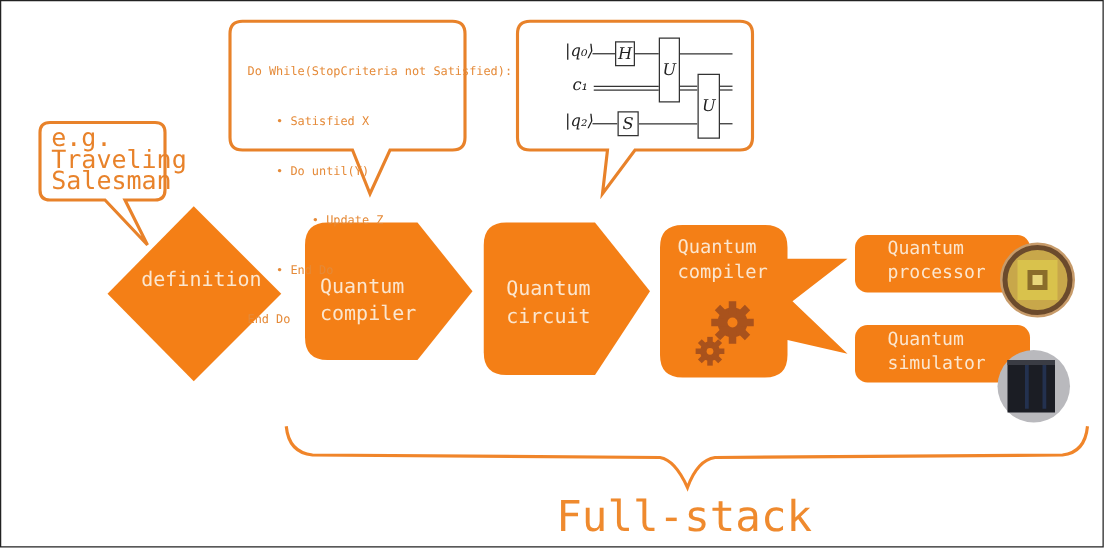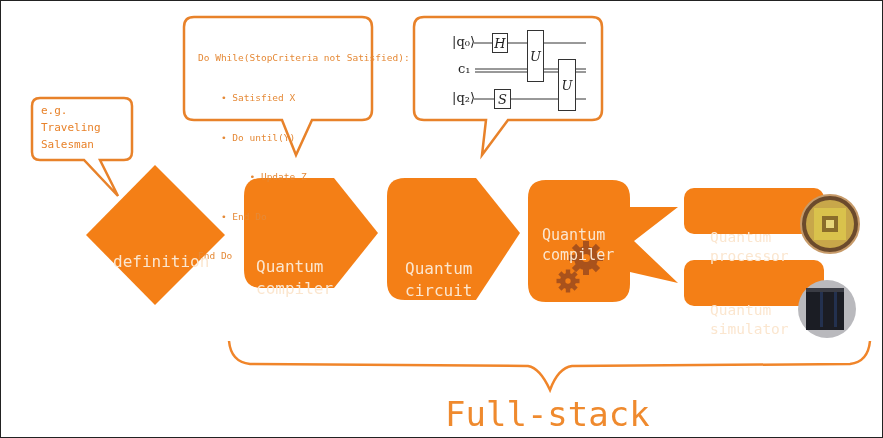--- a/index.html
+++ b/index.html
@@ -1,22 +1,22 @@
 <!DOCTYPE html>
 <html><head>
 <meta charset="utf-8">
 <style>
   html,body{margin:0;padding:0;background:#fff;}
   body{width:883px;height:438px;position:relative;overflow:hidden;font-family:"DejaVu Sans Mono",monospace;}
   .frame{position:absolute;left:0;top:0;width:881px;height:436px;border:1px solid #222;box-sizing:content-box;}
   svg{position:absolute;left:0;top:0;}
-  .txt{position:absolute;color:#fbe6cf;font-family:"DejaVu Sans Mono",monospace;font-size:16px;line-height:22px;white-space:nowrap;margin-top:38px;}
+  .txt{position:absolute;color:#fbe6cf;font-family:"DejaVu Sans Mono",monospace;font-size:16px;line-height:22px;white-space:nowrap;}
   .otxt{position:absolute;color:#e8822a;font-family:"DejaVu Sans Mono",monospace;}
   .code{position:absolute;color:#e58a38;font-family:"DejaVu Sans Mono",monospace;font-size:9.5px;line-height:13.2px;white-space:pre;}
-  .math{position:absolute;font-family:"DejaVu Serif",serif;font-size:13px;color:#222;}
+  .math{position:absolute;font-family:"DejaVu Serif",serif;font-style:italic;font-size:13px;color:#222;}
   .gate{position:absolute;background:#fff;border:1px solid #333;font-family:"DejaVu Serif",serif;font-style:italic;font-size:13px;color:#222;display:flex;align-items:center;justify-content:center;box-sizing:border-box;}
 </style>
 </head>
 <body>
 
 <div class="frame"></div>
 
 <svg width="883" height="438">
 
   <path d="M40,98 H124 Q132,98 132,106 V152 Q132,160 124,160 H100 L118,196 L84,160 H40 Q32,160 32,152 V106 Q32,98 40,98 Z" fill="#fff" stroke="#e8822a" stroke-width="2.5"></path>
@@ -83,21 +83,21 @@
     <line x1="544" y1="69" x2="558" y2="69"></line>
       <line x1="544" y1="72" x2="558" y2="72"></line>
     <line x1="576" y1="69" x2="586" y2="69"></line>
       <line x1="576" y1="72" x2="586" y2="72"></line>
     <line x1="474" y1="99" x2="494" y2="99"></line>
     <line x1="511" y1="99" x2="558" y2="99"></line>
     <line x1="576" y1="99" x2="586" y2="99"></line>
   </g>
 </svg>
 
-<div class="otxt" style="left:41px;top:102px;font-size:11px;line-height:17px;">
+<div class="otxt" style="left:41px;top:102px;font-size:20px;line-height:17px;">
   <div>e.g.</div>
   <div>Traveling</div>
   <div>Salesman</div>
 </div>
 
 <div class="code" style="left:198px;top:25px;">
   <div>Do While(StopCriteria not Satisfied):</div>
   <div>    • Satisfied X</div>
   <div>    • Do until(Y)</div>
   <div>         • Update Z</div>

